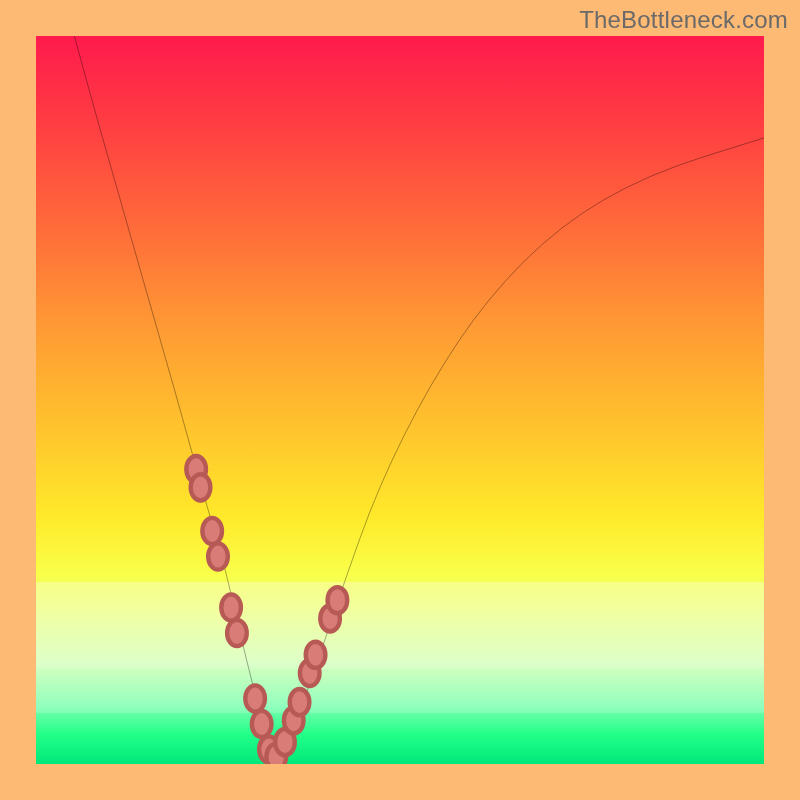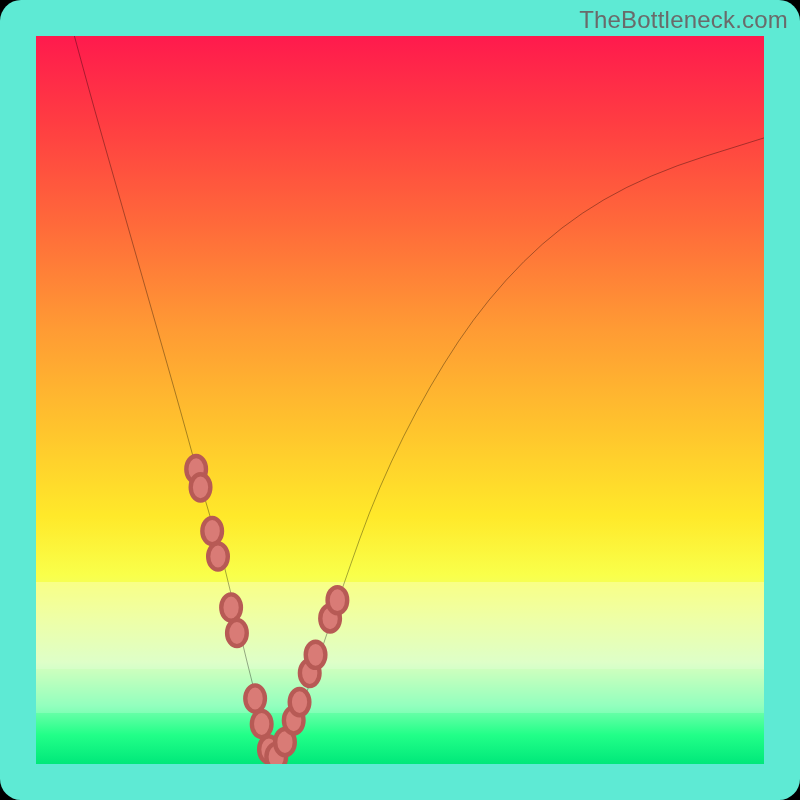--- a/index.html
+++ b/index.html
@@ -10,22 +10,21 @@
     overflow: hidden;
     background: #000;
     font-family: Arial, Helvetica, sans-serif;
   }
   .frame {
     position: absolute;
     left: 0;
     top: 0;
     width: 800px;
     height: 800px;
-    background: #5eead4;
-    border-radius: 21px;
+    background: #fdba74;
   }
   .plot {
     position: absolute;
     left: 36px;
     top: 36px;
     width: 728px;
     height: 728px;
     background: linear-gradient(
       to bottom,
       #ff1a4d 0%,

